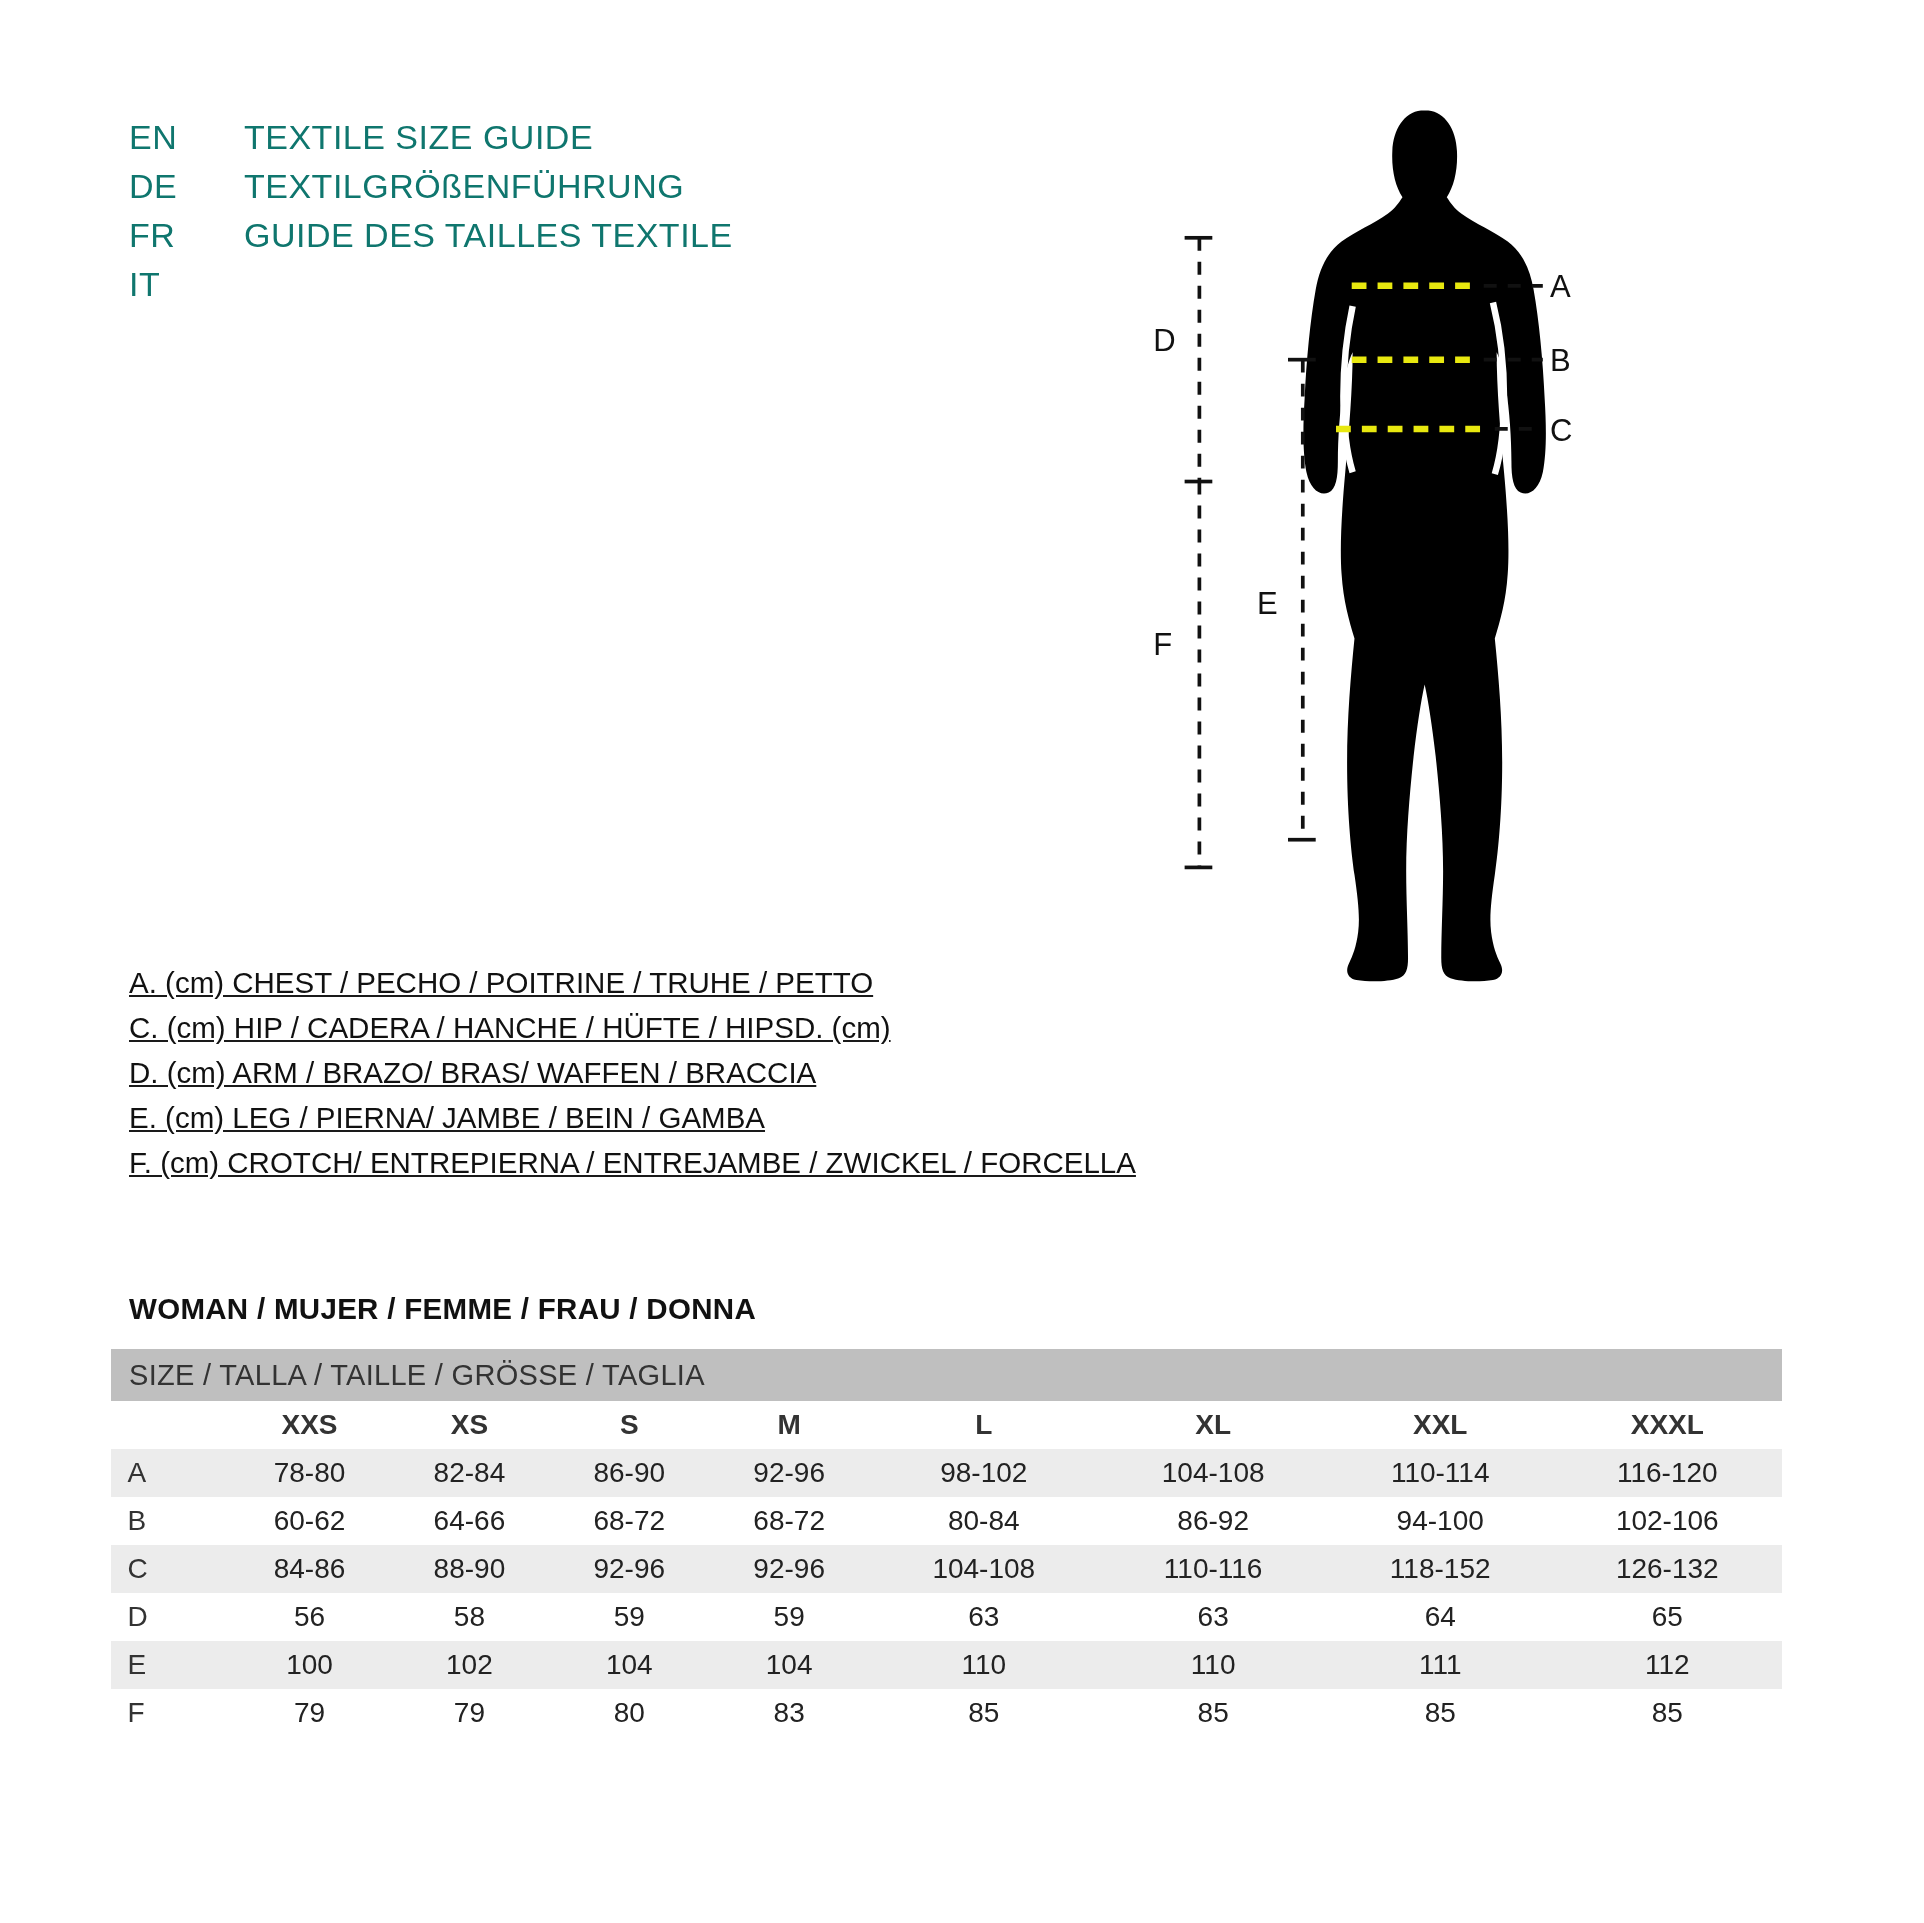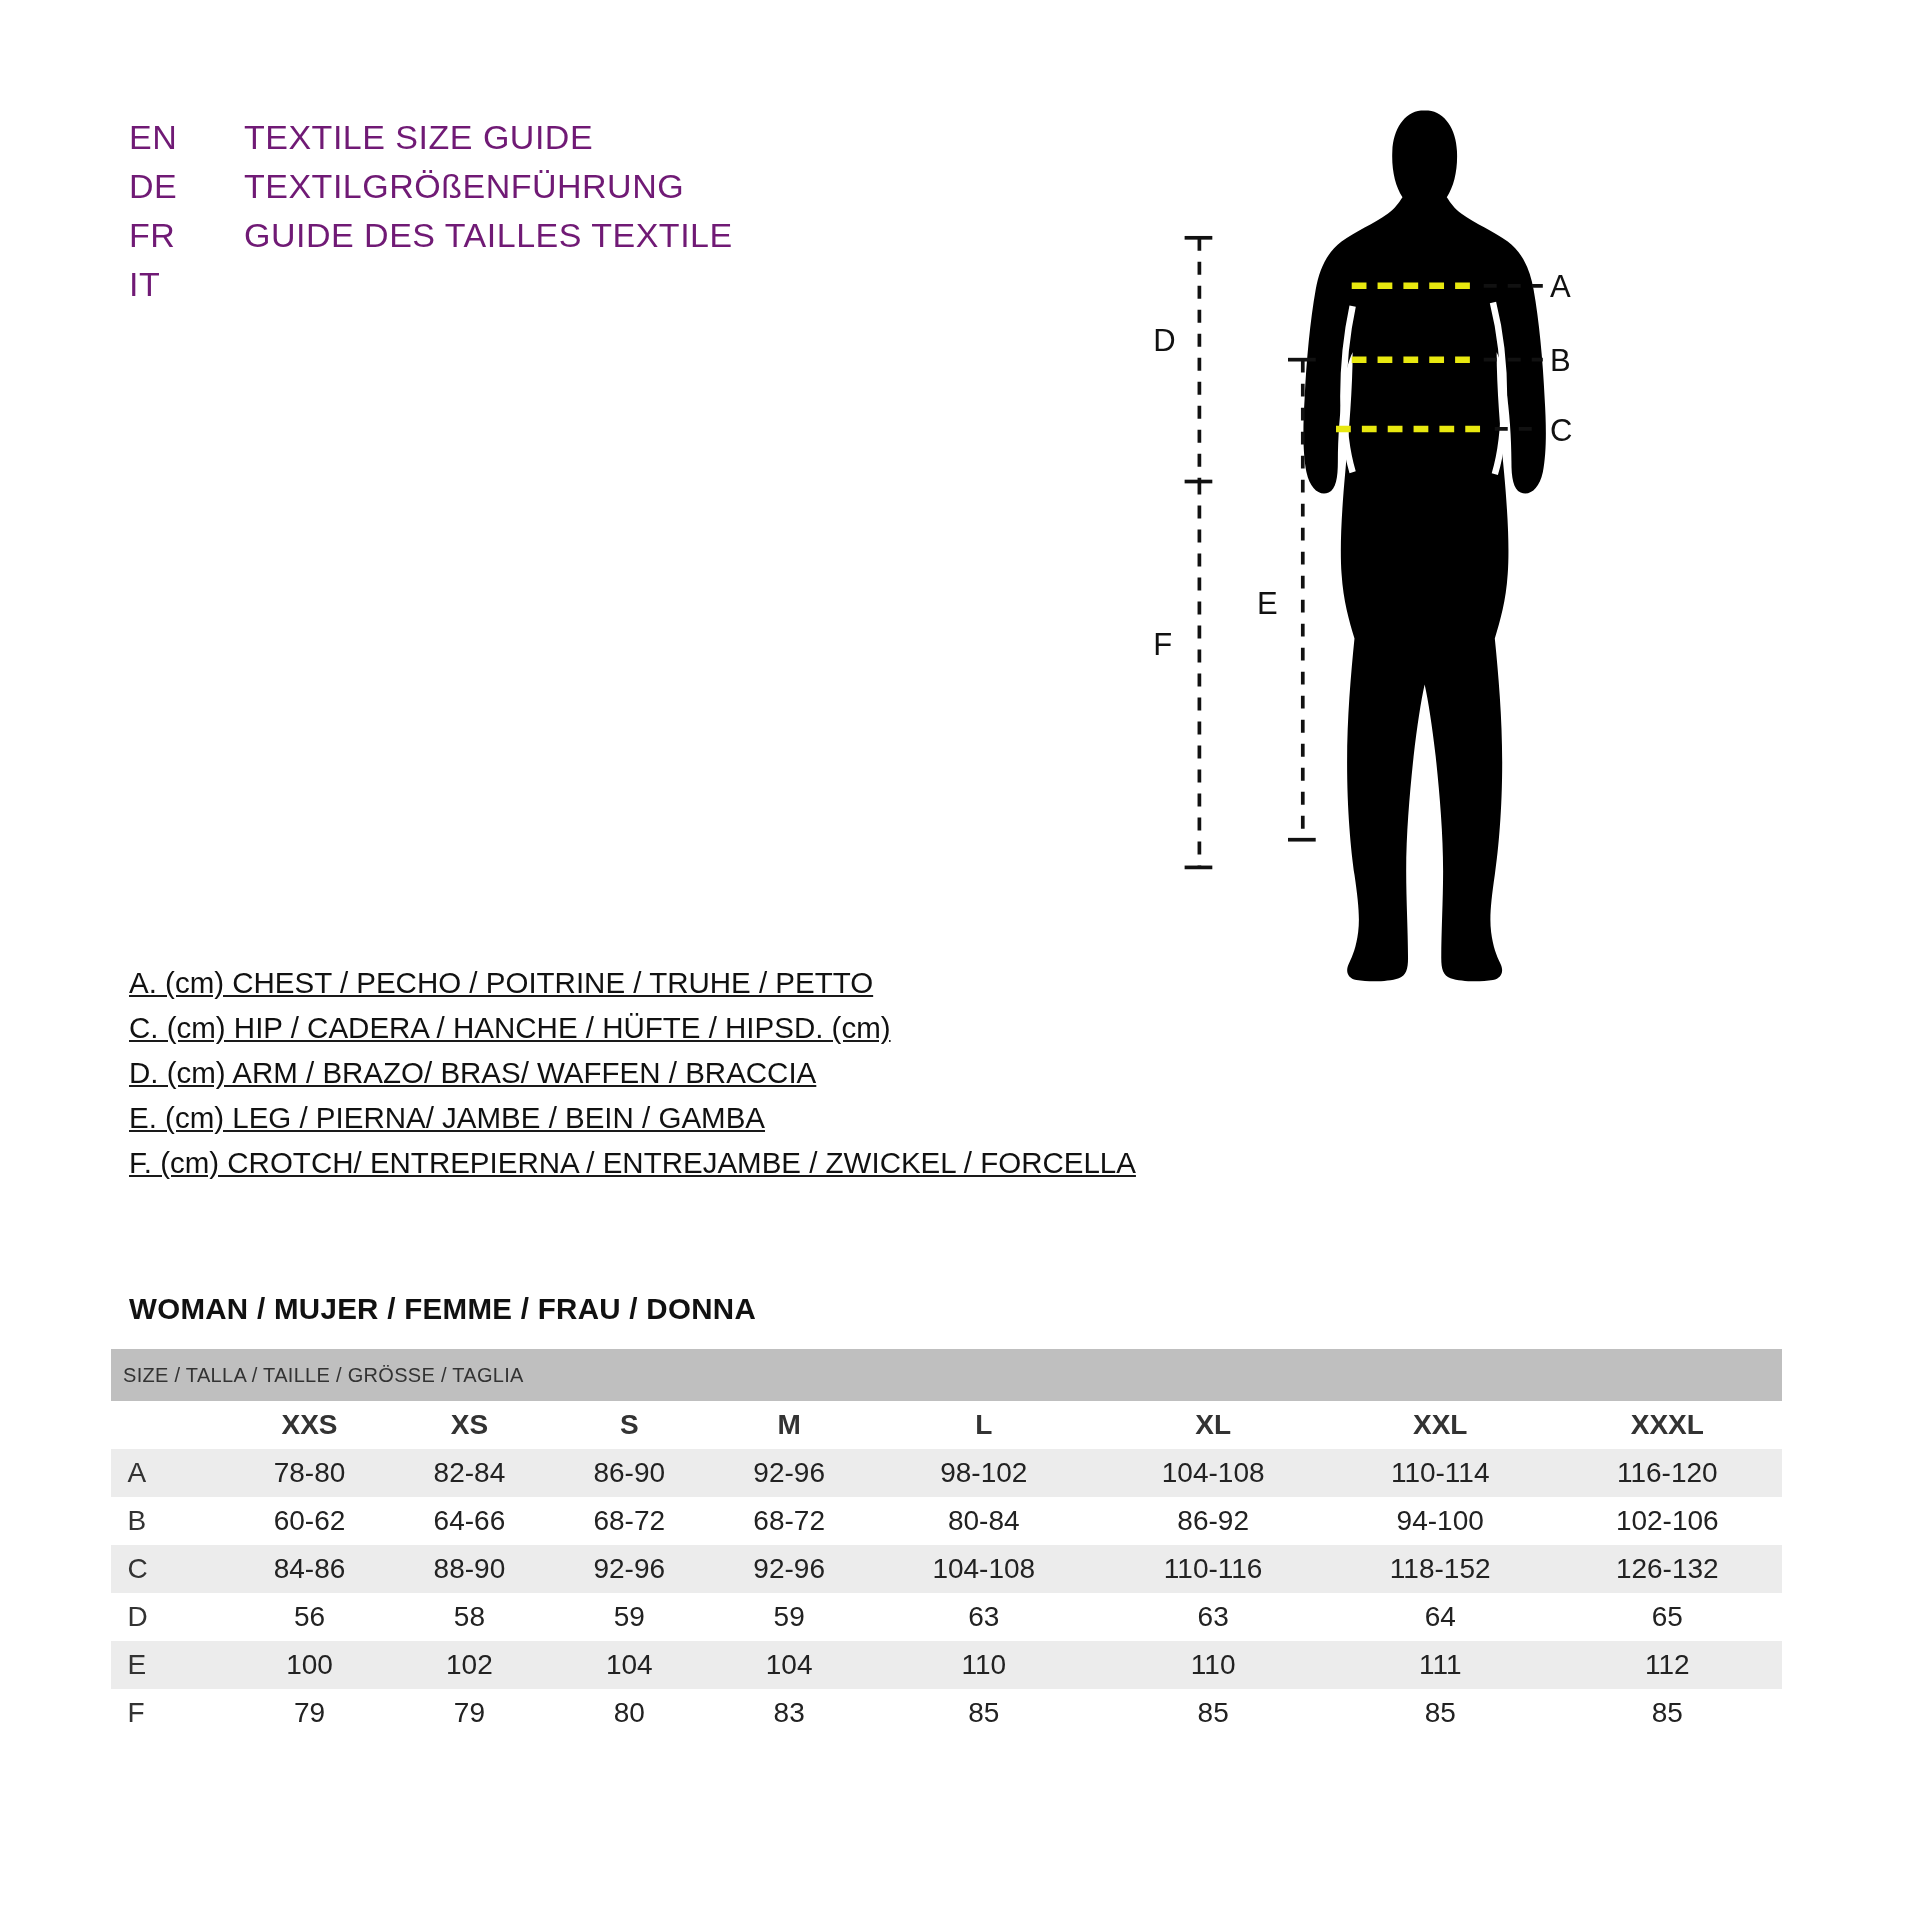--- a/index.html
+++ b/index.html
@@ -22,21 +22,21 @@
     left: 129px;
     top: 118px;
     width: 701px;
   }
   .lang-row {
     display: flex;
     align-items: baseline;
     height: 49px;
     font-size: 34px;
     letter-spacing: 0.5px;
-    color: #701a75;
+    color: #0f766e;
   }
   .lang-code {
     width: 115px;
     flex: none;
   }
   .lang-text { flex: 1; }
 
   
   #legend {
     position: absolute;
@@ -76,22 +76,22 @@
   }
   #size-table td, #size-table th {
     padding: 0;
     height: 48px;
     font-weight: normal;
     text-align: center;
   }
   #size-table .hdr-band td {
     background: #bfbfbf;
     text-align: left;
-    padding-left: 12px;
-    font-size: 20px;
+    padding-left: 18px;
+    font-size: 29px;
     color: #333;
     height: 52px;
     letter-spacing: 0.3px;
   }
   #size-table .col-label {
     width: 102px;
     text-align: left;
     padding-left: 16.6px;
     color: #333;
   }

